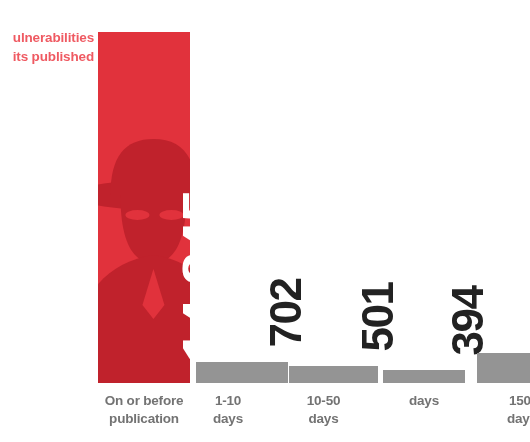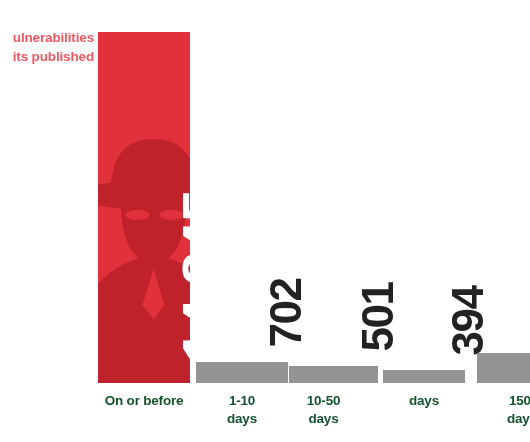--- a/index.html
+++ b/index.html
@@ -92,21 +92,21 @@
   }
   .value.outside {
     color: #222222;
     font-size: 44px;
   }
 
   
   .cat-label {
     position: absolute;
     top: 392px;
-    color: #14532d;
+    color: #737373;
     font-size: 13.5px;
     font-weight: 700;
     line-height: 18px;
     text-align: center;
     letter-spacing: -0.2px;
   }
   .cat-label .ln { display: block; white-space: nowrap; }
 </style>
 </head>
 <body>
@@ -162,22 +162,23 @@
 
     <div class="bar-group" style="left:477px; width:90px;">
       <div class="bar secondary" style="height:30px;"></div>
 
     </div>
 
   </div>
 
   <div class="cat-label" style="left:98px; width:92px;">
     <span class="ln">On or before</span>
+    <span class="ln">publication</span>
   </div>
-  <div class="cat-label" style="left:196px; width:92px;">
+  <div class="cat-label" style="left:182px; width:92px;">
     <span class="ln">1-10</span>
     <span class="ln">days</span>
   </div>
   <div class="cat-label" style="left:279px; width:89px;">
     <span class="ln">10-50</span>
     <span class="ln">days</span>
   </div>
   <div class="cat-label" style="left:383px; width:82px;">
     <span class="ln">days</span>
   </div>

